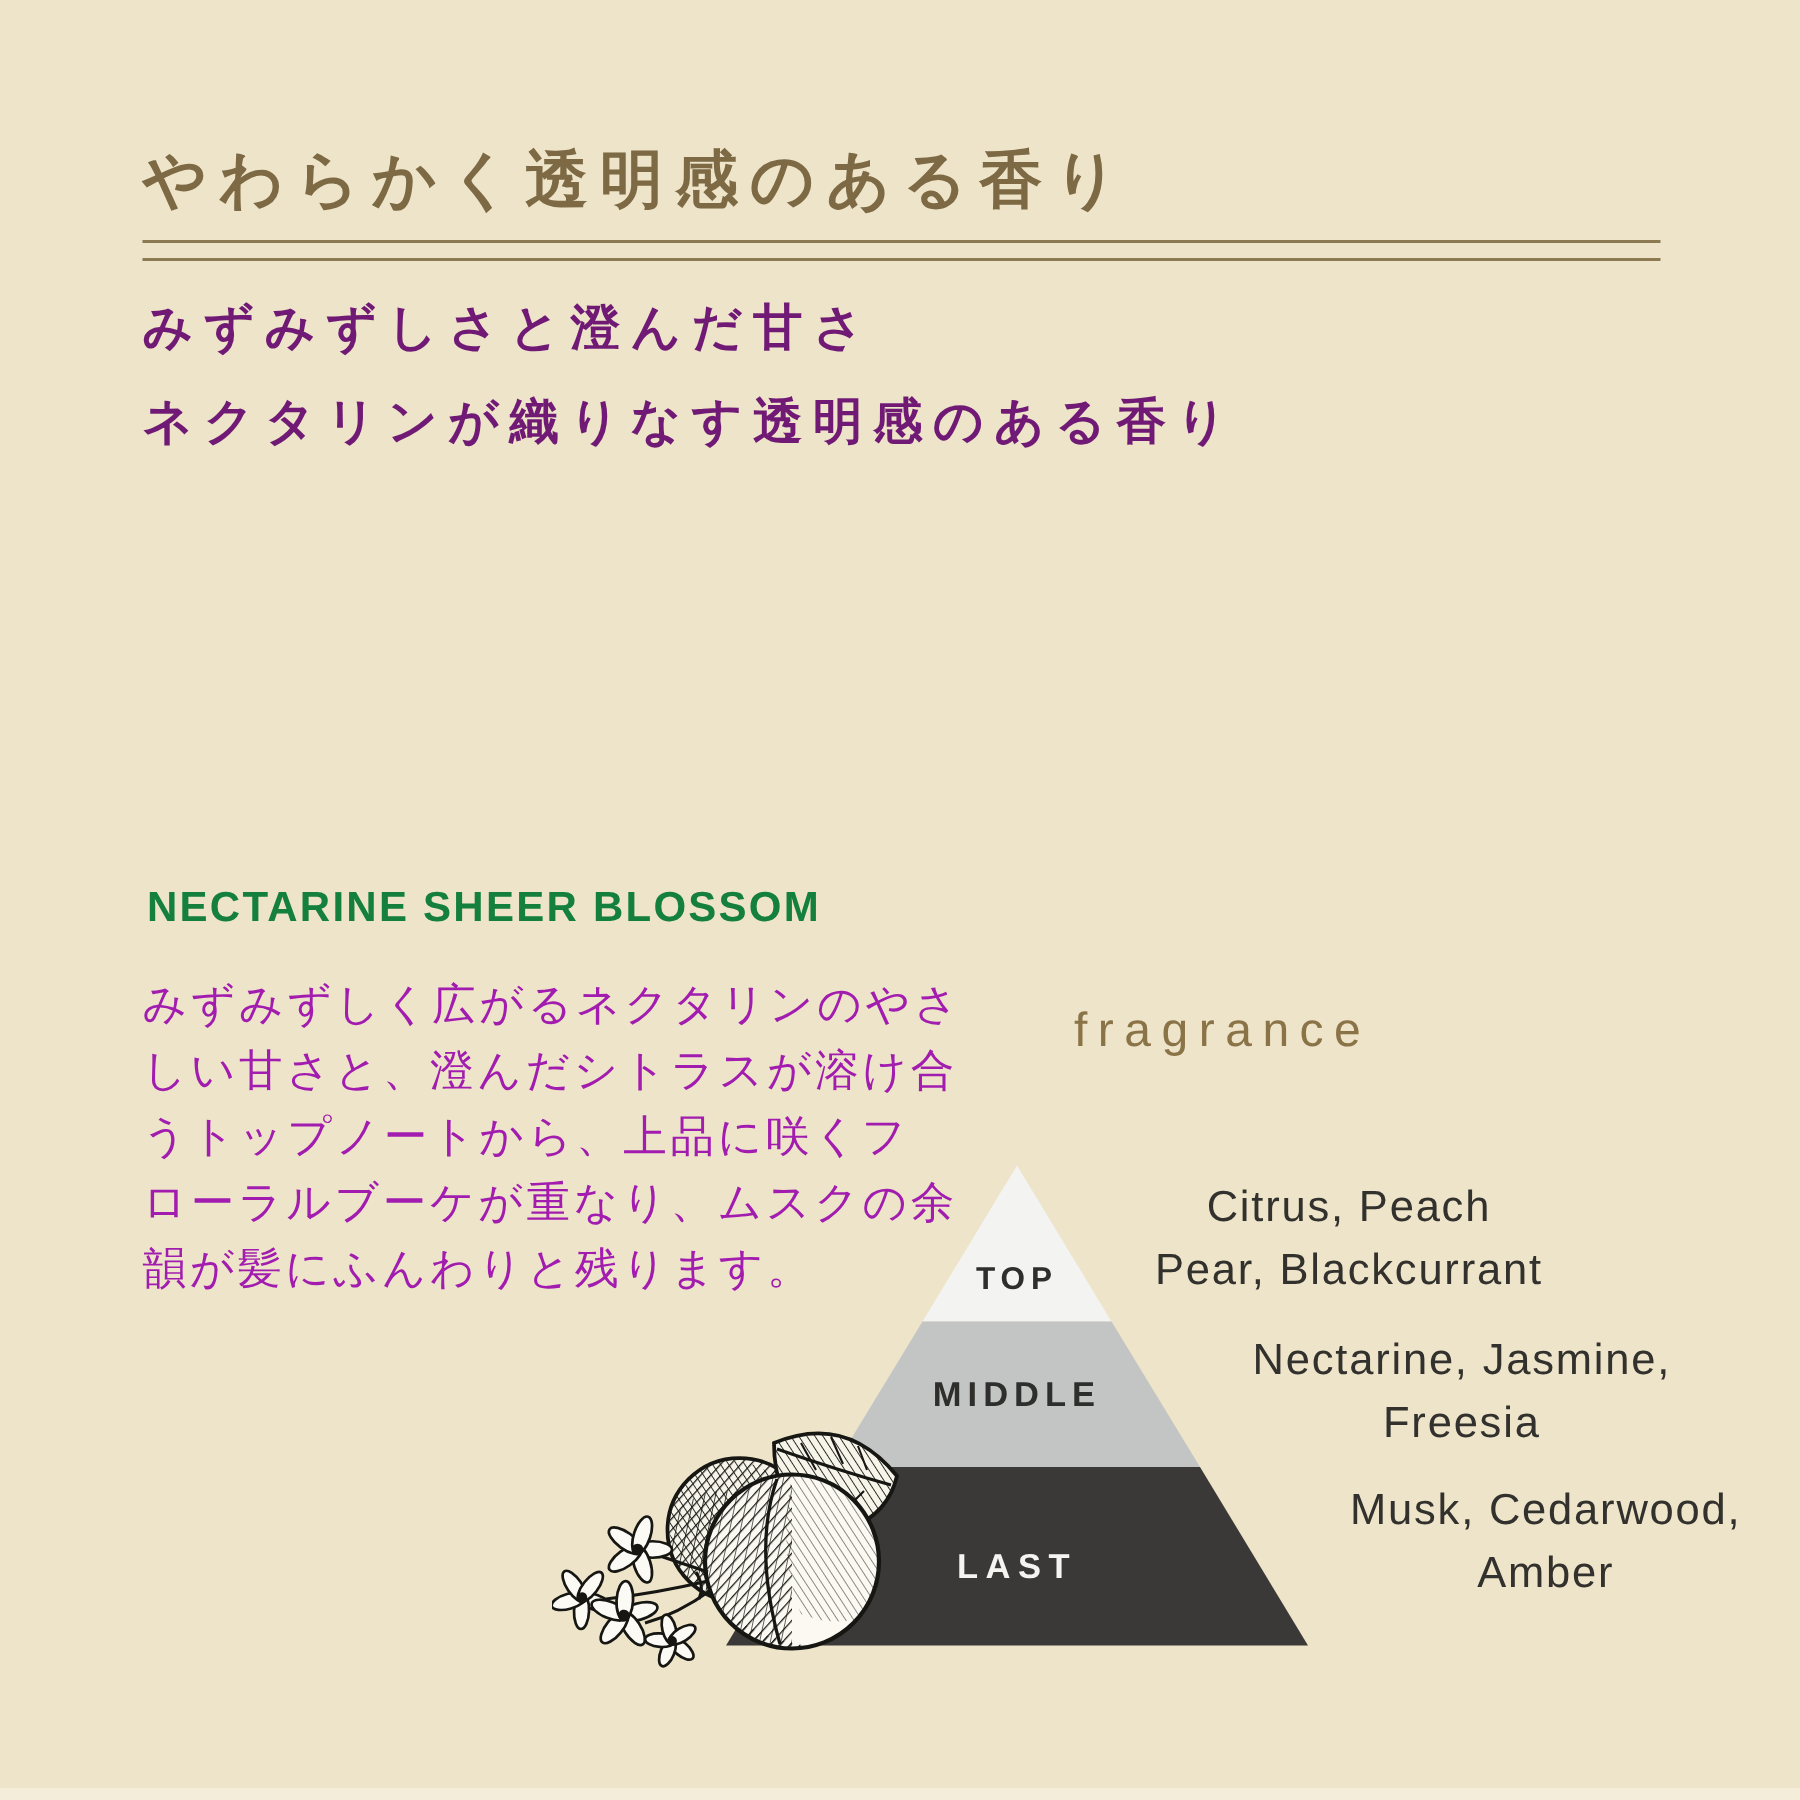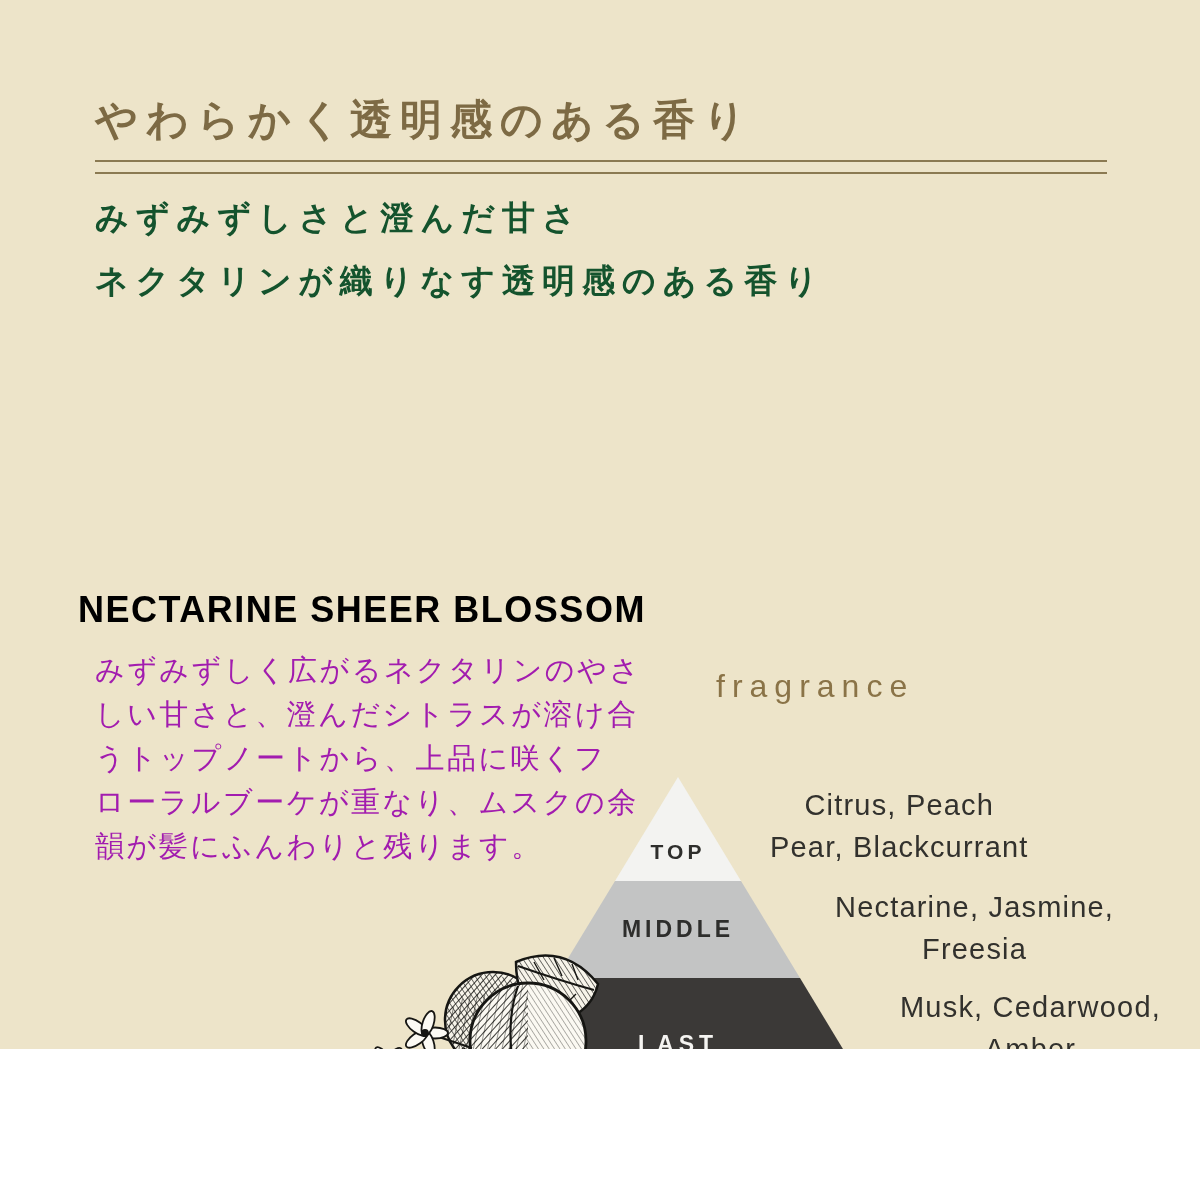--- a/index.html
+++ b/index.html
@@ -3,21 +3,21 @@
 <meta charset="utf-8">
 <style>
   html, body {
     margin: 0;
     padding: 0;
     background: #ffffff;
   }
   #stage {
     position: relative;
     width: 1200px;
-    height: 1049px;
+    height: 1200px;
     background: #ede4c9;
     overflow: hidden;
     font-family: "Liberation Sans", "DejaVu Sans", sans-serif;
   }
   .abs { position: absolute; }
 
   .page-title {
     left: 95px; top: 92px;
     font-size: 42px;
     font-weight: 700;
@@ -30,38 +30,38 @@
     width: 1012px; height: 10px;
     border-top: 2.5px solid #8b7a52;
     border-bottom: 2.5px solid #8b7a52;
   }
   .subtitle {
     left: 95px; top: 186px;
     font-size: 33px;
     font-weight: 700;
     letter-spacing: 7px;
     line-height: 63px;
-    color: #14532d;
+    color: #701a75;
     white-space: pre-line;
   }
   .lead {
     left: 95px; top: 326px;
     font-size: 30px;
     font-weight: 400;
     letter-spacing: 5px;
     line-height: 52px;
     color: #7e6c48;
     white-space: pre-line;
   }
   .fragrance-name {
-    left: 78px; top: 589px;
-    font-size: 36px;
+    left: 98px; top: 589px;
+    font-size: 28px;
     font-weight: 600;
     letter-spacing: 1.5px;
-    color: #000000;
+    color: #15803d;
     white-space: nowrap;
   }
   .fragrance-desc {
     left: 95px; top: 648px;
     width: 580px;
     font-size: 29px;
     font-weight: 400;
     letter-spacing: 2.5px;
     line-height: 44px;
     color: #a21caf;

